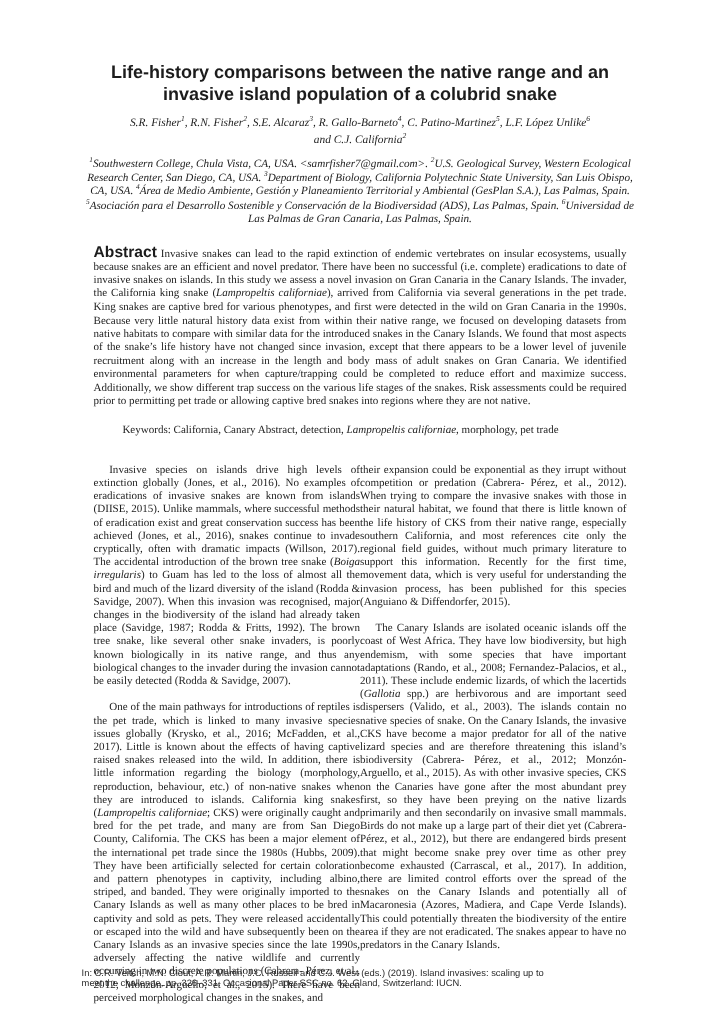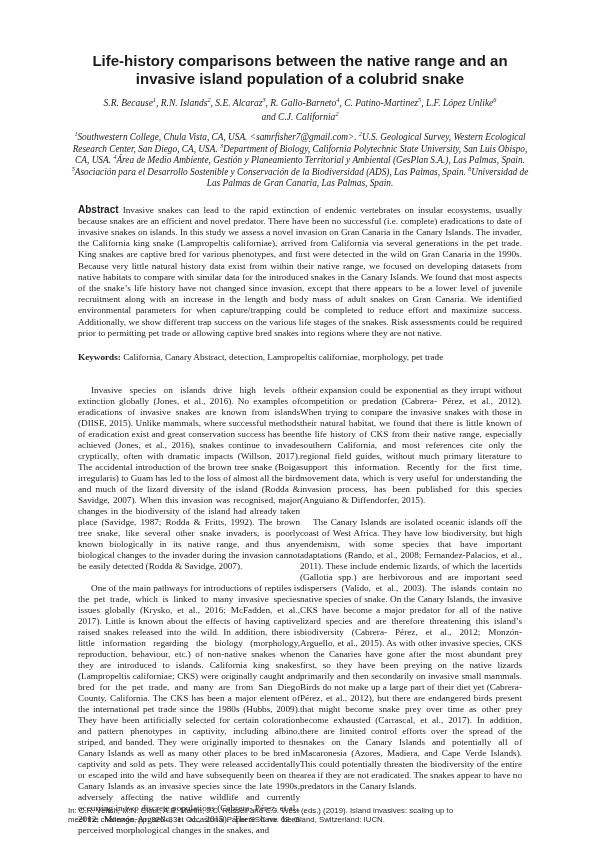--- a/index.html
+++ b/index.html
@@ -40,67 +40,67 @@
   }
   .abstract {
     font-size: 9.2px;
     line-height: 11.2px;
     text-align: justify;
     margin: 0 0 13px 0;
   }
   .abstract-label {
     font-family: "Liberation Sans", sans-serif;
     font-weight: bold;
-    font-size: 10px;
+    font-size: 13px;
   }
   .keywords {
     font-size: 9.2px;
     line-height: 11.2px;
     margin: 0 0 22px 0;
   }
-  .keywords-label { font-weight: bold; }
+  .keywords-label { font-weight: normal; margin-left: 24px; }
   .section-heading {
     font-family: "Liberation Sans", sans-serif;
     font-weight: bold;
     font-size: 10px;
     letter-spacing: 0.2px;
     margin: 0 0 8px 0;
   }
   .columns { display: flex; gap: 0; }
   .col {
     flex: 1 1 0;
     font-size: 9.2px;
     line-height: 11px;
     text-align: justify;
   }
   .col p { margin: 0 0 11px 0; }
   .col p.ind { text-indent: 13px; }
   .sup { vertical-align: super; font-size: 66%; line-height: 0; }
-  .it { }
+  .it { font-style: italic; }
   .footer {
     position: absolute;
     left: 30px;
     bottom: 24px;
     width: 398px;
     font-family: "Liberation Sans", sans-serif;
     font-size: 7.8px;
     line-height: 9.6px;
     color: #2a2a2a;
     text-align: left;
   }
 </style>
 </head>
 <body>
 
 <div class="page">
 
   <h1 class="title">Life-history comparisons between the native range and an invasive island population of a colubrid snake</h1>
 
   <div class="authors-block">
-    <div class="authors"><span>S.R. Because</span><span class="sup">1</span><span>, R.N. Islands</span><span class="sup">2</span><span>, S.E. Alcaraz</span><span class="sup">3</span><span>, R. Gallo-Barneto</span><span class="sup">4</span><span>, C. Patino-Martinez</span><span class="sup">5</span><span>, L.F. López Unlike</span><span class="sup">6</span></div>
+    <div class="authors"><span>S.R. Fisher</span><span class="sup">1</span><span>, R.N. Fisher</span><span class="sup">2</span><span>, S.E. Alcaraz</span><span class="sup">3</span><span>, R. Gallo-Barneto</span><span class="sup">4</span><span>, C. Patino-Martinez</span><span class="sup">5</span><span>, L.F. López Unlike</span><span class="sup">6</span></div>
     <div class="authors"><span>and C.J. California</span><span class="sup">2</span></div>
   </div>
 
   <div class="affiliations"><span class="sup">1</span><span>Southwestern College, Chula Vista, CA, USA. &lt;samrfisher7@gmail.com&gt;. </span><span class="sup">2</span><span>U.S. Geological Survey, Western Ecological Research Center, San Diego, CA, USA. </span><span class="sup">3</span><span>Department of Biology, California Polytechnic State University, San Luis Obispo, CA, USA. </span><span class="sup">4</span><span>Área de Medio Ambiente, Gestión y Planeamiento Territorial y Ambiental (GesPlan S.A.), Las Palmas, Spain. </span><span class="sup">5</span><span>Asociación para el Desarrollo Sostenible y Conservación de la Biodiversidad (ADS), Las Palmas, Spain. </span><span class="sup">6</span><span>Universidad de Las Palmas de Gran Canaria, Las Palmas, Spain.</span></div>
 
   <p class="abstract">
     <span class="abstract-label">Abstract</span><span><span> Invasive snakes can lead to the rapid extinction of endemic vertebrates on insular ecosystems, usually because snakes are an efficient and novel predator. There have been no successful (i.e. complete) eradications to date of invasive snakes on islands.  In this study we assess a novel invasion on Gran Canaria in the Canary Islands. The invader, the California king snake (</span><span class="it">Lampropeltis californiae</span><span>), arrived from California via several generations in the pet trade. King snakes are captive bred for various phenotypes, and first were detected in the wild on Gran Canaria in the 1990s. Because very little natural history data exist from within their native range, we focused on developing datasets from native habitats to compare with similar data for the introduced snakes in the Canary Islands. We found that most aspects of the snake’s life history have not changed since invasion, except that there appears to be a lower level of juvenile recruitment along with an increase in the length and body mass of adult snakes on Gran Canaria. We identified environmental parameters for when capture/trapping could be completed to reduce effort and maximize success. Additionally, we show different trap success on the various life stages of the snakes. Risk assessments could be required prior to permitting pet trade or allowing captive bred snakes into regions where they are not native.</span></span>
   </p>
 
   <p class="keywords">

